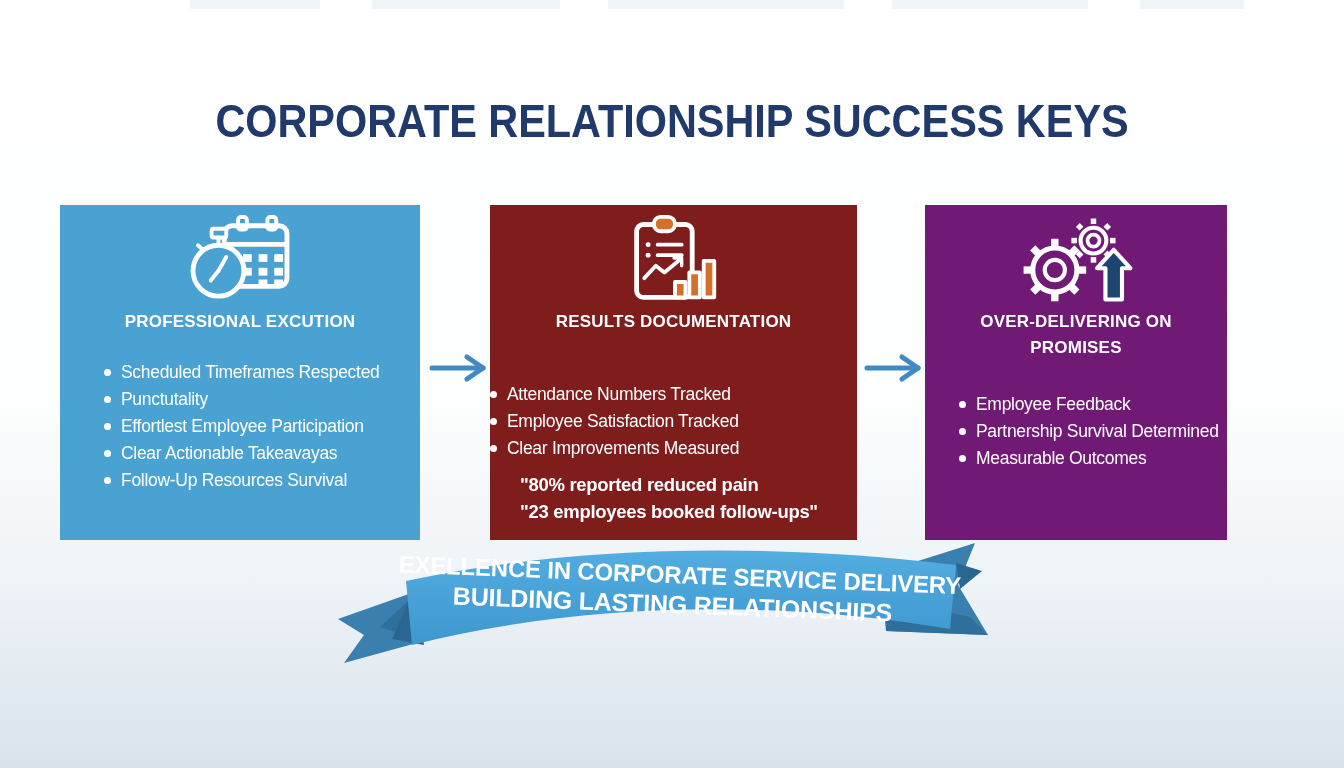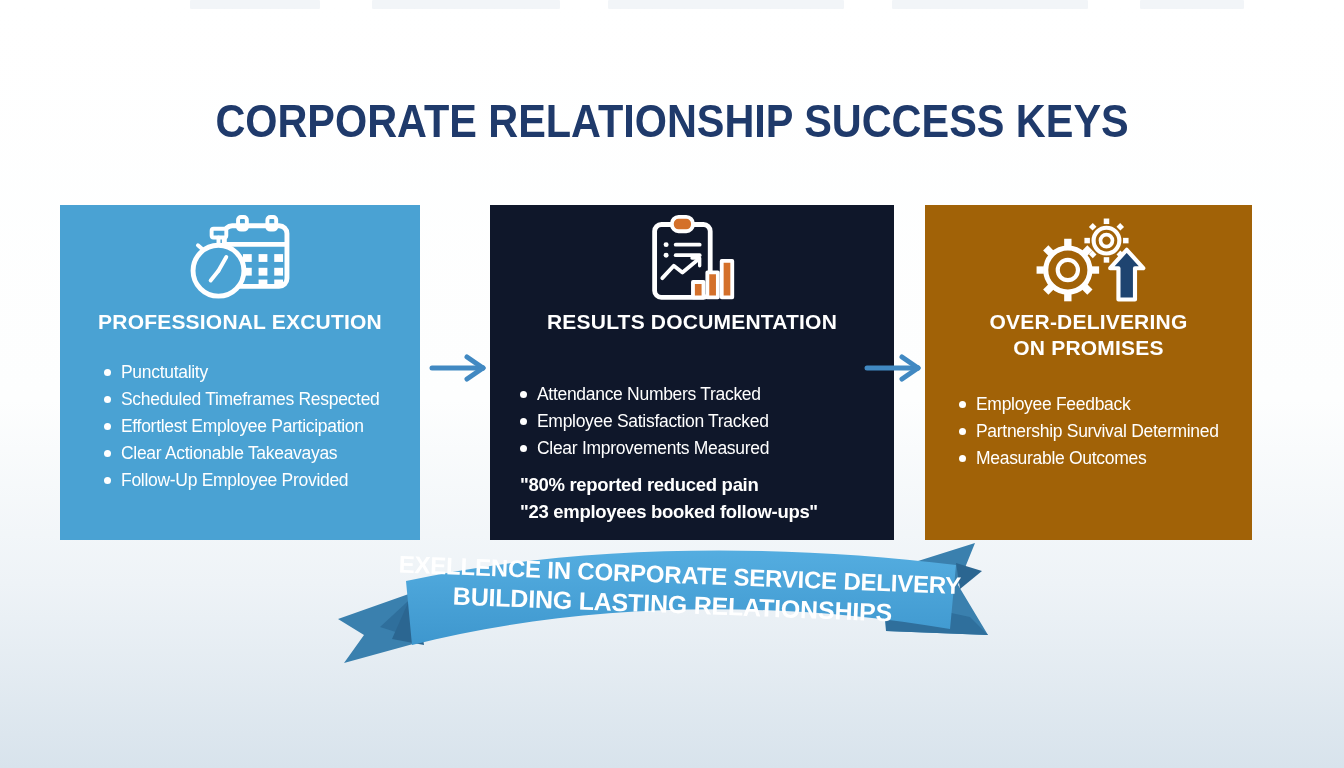--- a/index.html
+++ b/index.html
@@ -14,33 +14,33 @@
   .ta4{left:892px;width:196px;}.ta5{left:1140px;width:104px;}
 
   .page-title{
     position:absolute;top:94px;left:0;width:1344px;margin:0;text-align:center;
     font-size:46px;font-weight:800;color:#1f3a6b;letter-spacing:0px;
     transform:scaleX(0.9);transform-origin:50% 50%;white-space:nowrap;
   }
 
   .card{position:absolute;top:205px;height:335px;color:#ffffff;}
   .card-0{left:60px;width:360px;background:#4AA2D3;}
-  .card-1{left:490px;width:404px;background:#0f172a;}
-  .card-2{left:925px;width:327px;background:#a16207;}
+  .card-1{left:490px;width:367px;background:#7f1d1d;}
+  .card-2{left:925px;width:302px;background:#701a75;}
 
   .icon-wrap{display:flex;justify-content:center;align-items:center;height:92px;margin-top:8px;}
   .card-heading{
-    margin:4px 16px 0;text-align:center;font-size:21px;font-weight:700;
+    margin:4px 16px 0;text-align:center;font-size:17px;font-weight:700;
     letter-spacing:0.2px;line-height:26px;
   }
   .card-2 .card-heading{margin:4px 46px 0;}
 
   ul.bullets{list-style:none;margin:0;padding:0;font-size:17.5px;line-height:27px;letter-spacing:-0.3px;}
   .card-0 ul.bullets{margin-top:24px;padding-left:44px;padding-right:10px;}
-  .card-1 ul.bullets{margin-top:46px;padding-left:30px;padding-right:8px;}
+  .card-1 ul.bullets{margin-top:46px;padding-right:8px;}
   .card-2 ul.bullets{margin-top:30px;padding-left:34px;padding-right:8px;}
   ul.bullets li{position:relative;padding-left:17px;}
   ul.bullets li::before{
     content:"";position:absolute;left:0;top:10px;width:7px;height:7px;border-radius:50%;background:#ffffff;
   }
   .quotes{margin:9px 0 0 30px;font-size:18.5px;font-weight:700;line-height:27px;letter-spacing:-0.3px;}
 
   .flow-arrow{position:absolute;top:352px;width:58px;height:32px;}
   .flow-arrow-1{left:429px;}
   .flow-arrow-2{left:864px;}
@@ -87,25 +87,25 @@
       <rect x="31" y="15" width="15" height="9" rx="2" stroke-width="4" fill="#4AA2D3"></rect>
       <line x1="38" y1="24" x2="38" y2="30" stroke-width="4"></line>
       <line x1="17" y1="32" x2="24" y2="38" stroke-width="4"></line>
       <circle cx="38" cy="58" r="26" stroke-width="5" fill="#4AA2D3"></circle>
       <line x1="38" y1="58" x2="46" y2="44" stroke-width="4"></line>
       <line x1="38" y1="58" x2="30" y2="68" stroke-width="4"></line>
     </svg>
   </div>
   <h2 class="card-heading">PROFESSIONAL EXCUTION</h2>
   <ul class="bullets">
+      <li>Scheduled Timeframes Respected</li>
       <li>Punctutality</li>
-      <li>Scheduled Timeframes Respected</li>
       <li>Effortlest Employee Participation</li>
       <li>Clear Actionable Takeavayas</li>
-      <li>Follow-Up Employee Provided</li>
+      <li>Follow-Up Resources Survival</li>
     </ul>
 </section>
 
 <div class="flow-arrow flow-arrow-1">
   <svg width="58" height="32" viewBox="0 0 58 32" fill="none" stroke="#4189C2" stroke-width="5" stroke-linecap="round">
     <line x1="3" y1="16" x2="48" y2="16"></line>
     <line x1="38" y1="5" x2="54" y2="16"></line>
     <line x1="38" y1="27" x2="54" y2="16"></line>
   </svg>
 </div>

